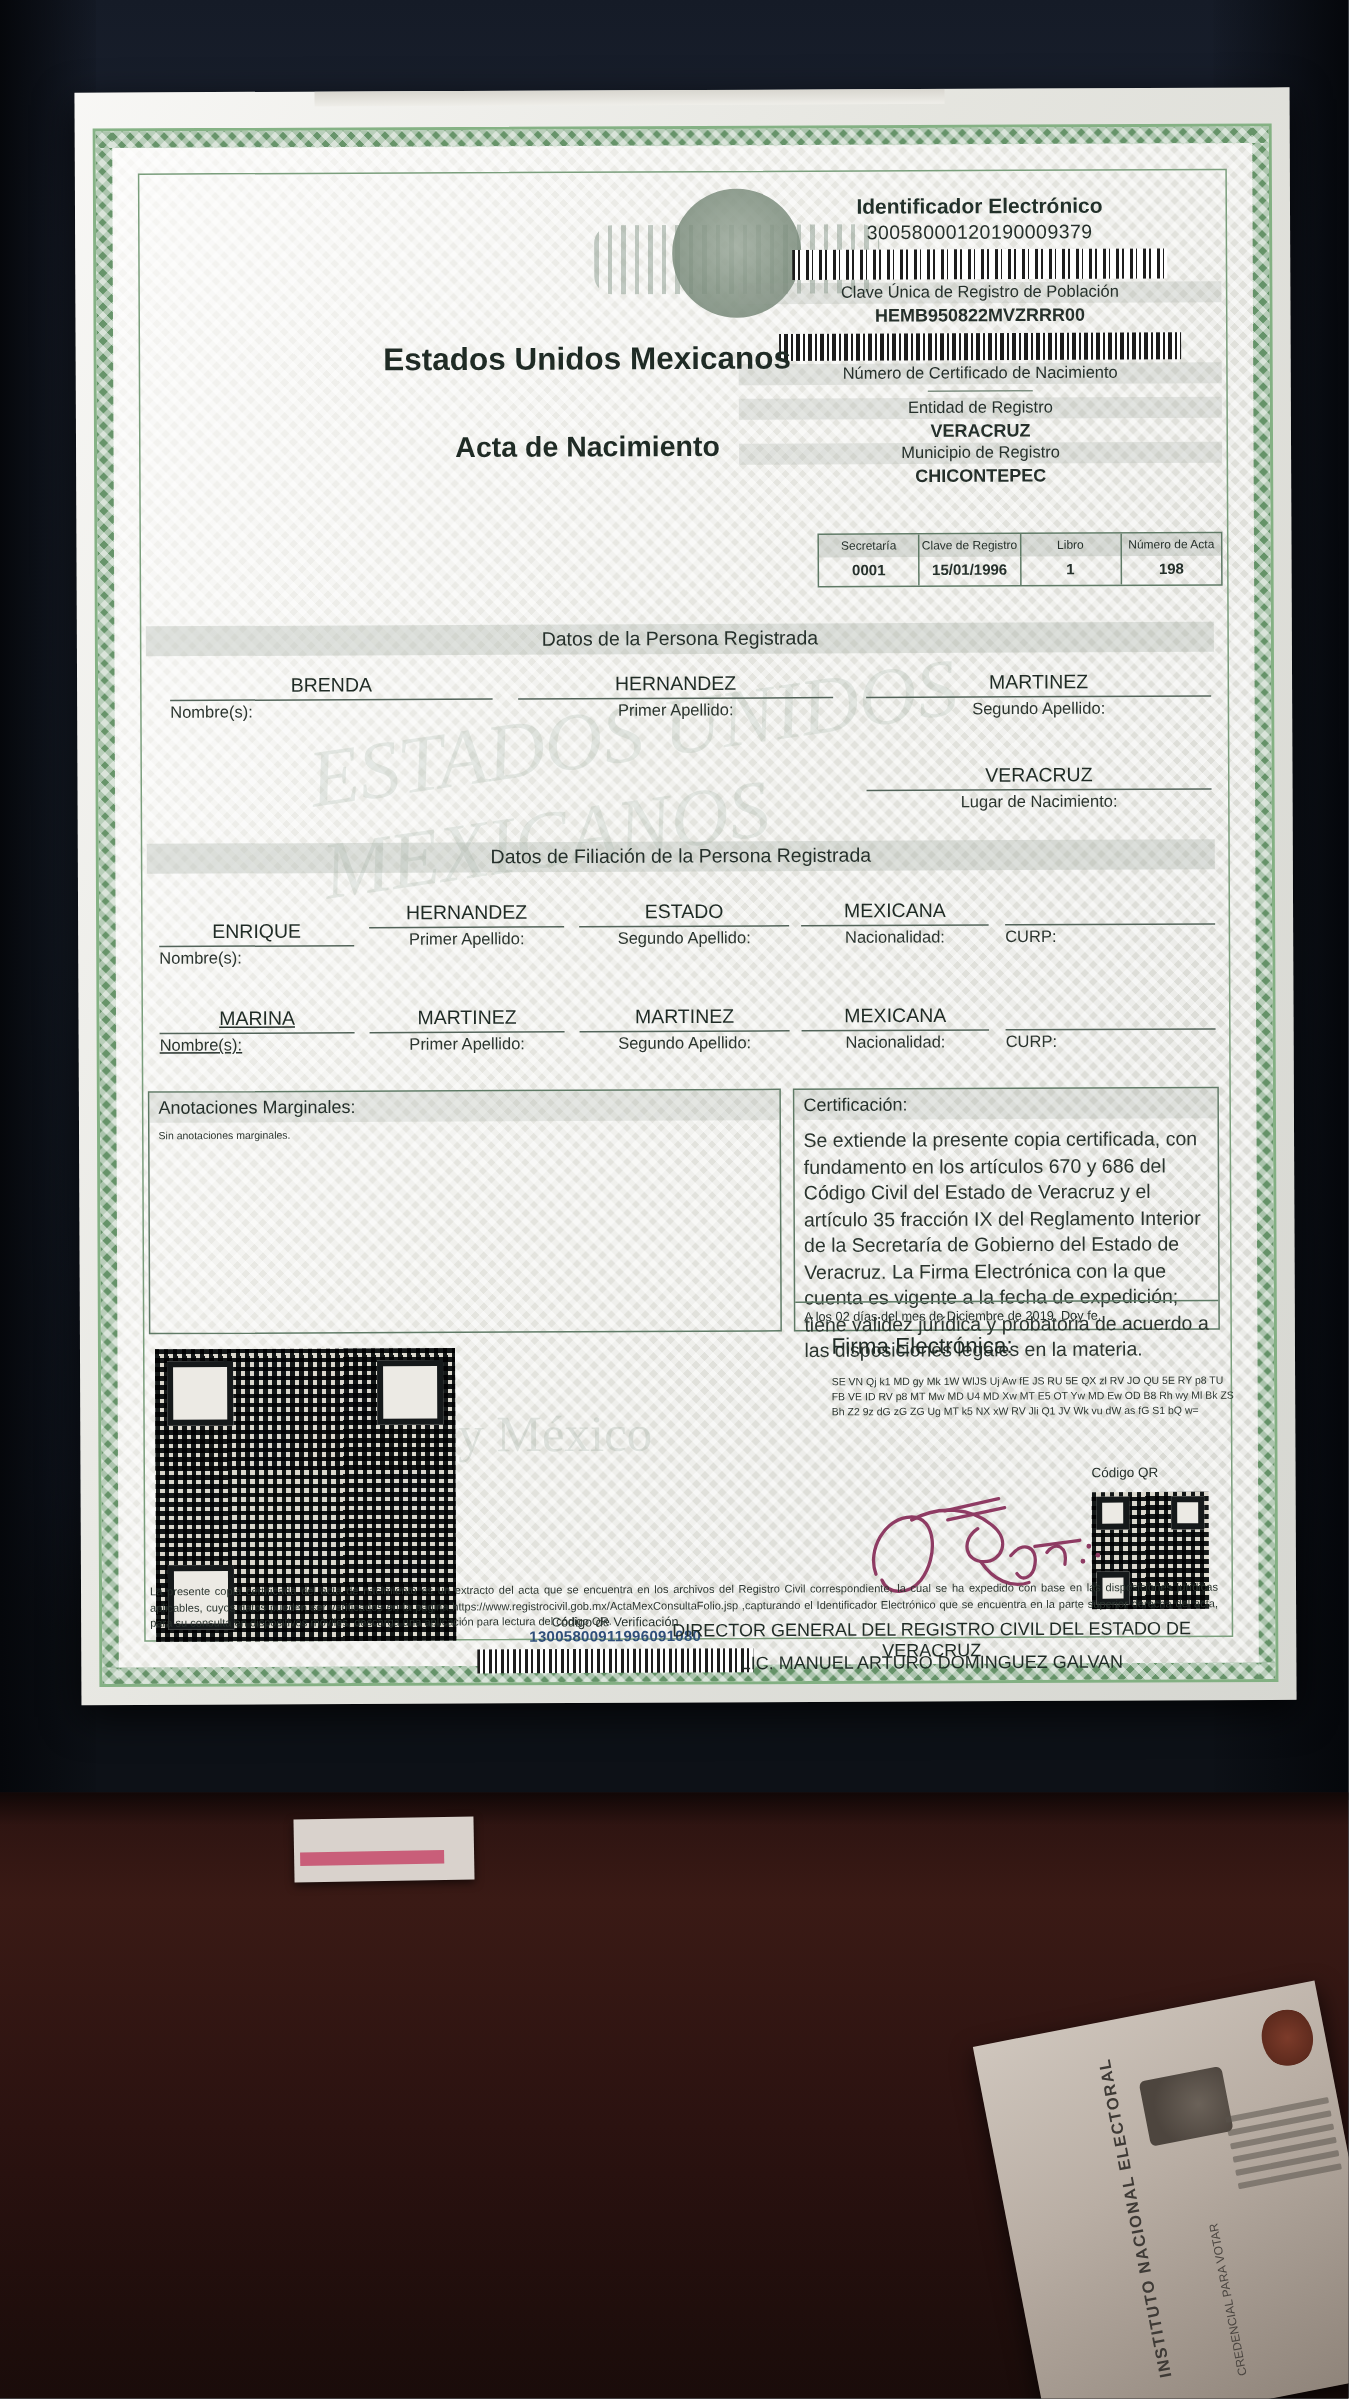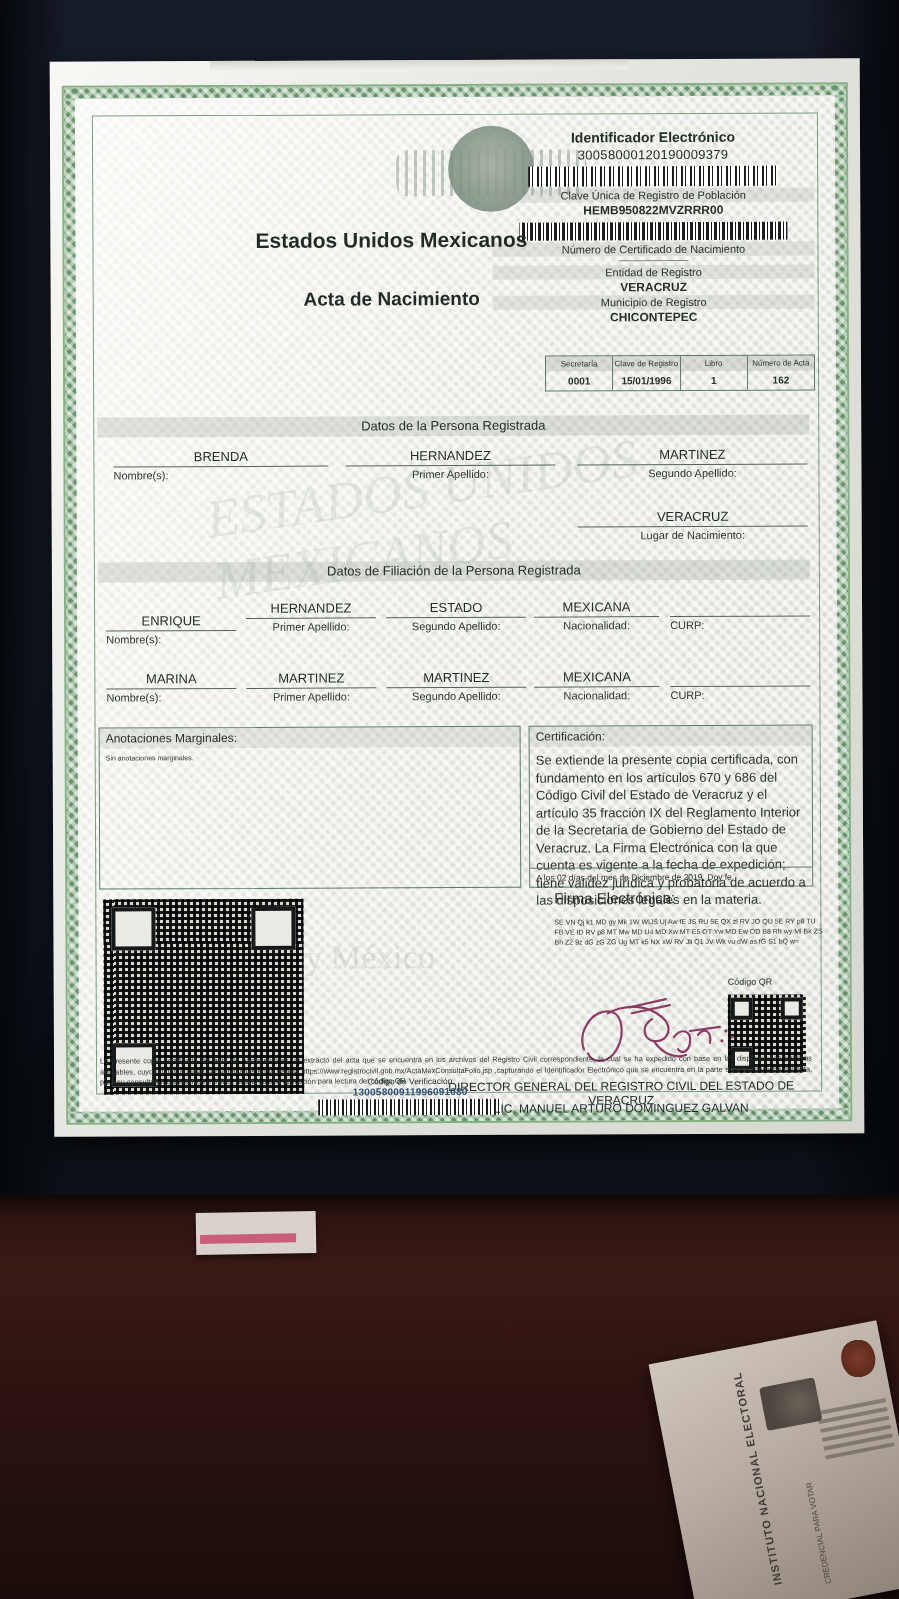--- a/index.html
+++ b/index.html
@@ -281,21 +281,21 @@
       <div class="hr">
         <div>Secretaría</div>
         <div>Clave de Registro</div>
         <div>Libro</div>
         <div>Número de Acta</div>
       </div>
       <div class="vr">
         <div>0001</div>
         <div>15/01/1996</div>
         <div>1</div>
-        <div>162</div>
+        <div>198</div>
       </div>
     </div>
 
     <div class="title-block">
       <div class="t-main">Estados Unidos Mexicanos</div>
       <div class="t-sub">Acta de Nacimiento</div>
     </div>
 
     <div class="sec-bar" style="top:298px;">Datos de la Persona Registrada</div>
 
@@ -349,21 +349,21 @@
         <div class="l">Nacionalidad:</div>
       </div>
       <div class="fld" style="left:572px;width:140px;">
         <div class="v">&nbsp;</div>
         <div class="ln"></div>
         <div class="l" style="text-align:left;">CURP:</div>
       </div>
     </div>
 
     <div class="frow" style="top:552px;height:44px;">
-      <div class="fld left" style="left:8px;width:130px;">
+      <div class="fld left" style="left:8px;width:130px;text-decoration:underline;">
         <div class="v">MARINA</div>
         <div class="ln"></div>
         <div class="l">Nombre(s):</div>
       </div>
       <div class="fld" style="left:148px;width:130px;">
         <div class="v">MARTINEZ</div>
         <div class="ln"></div>
         <div class="l">Primer Apellido:</div>
       </div>
       <div class="fld" style="left:288px;width:140px;">

